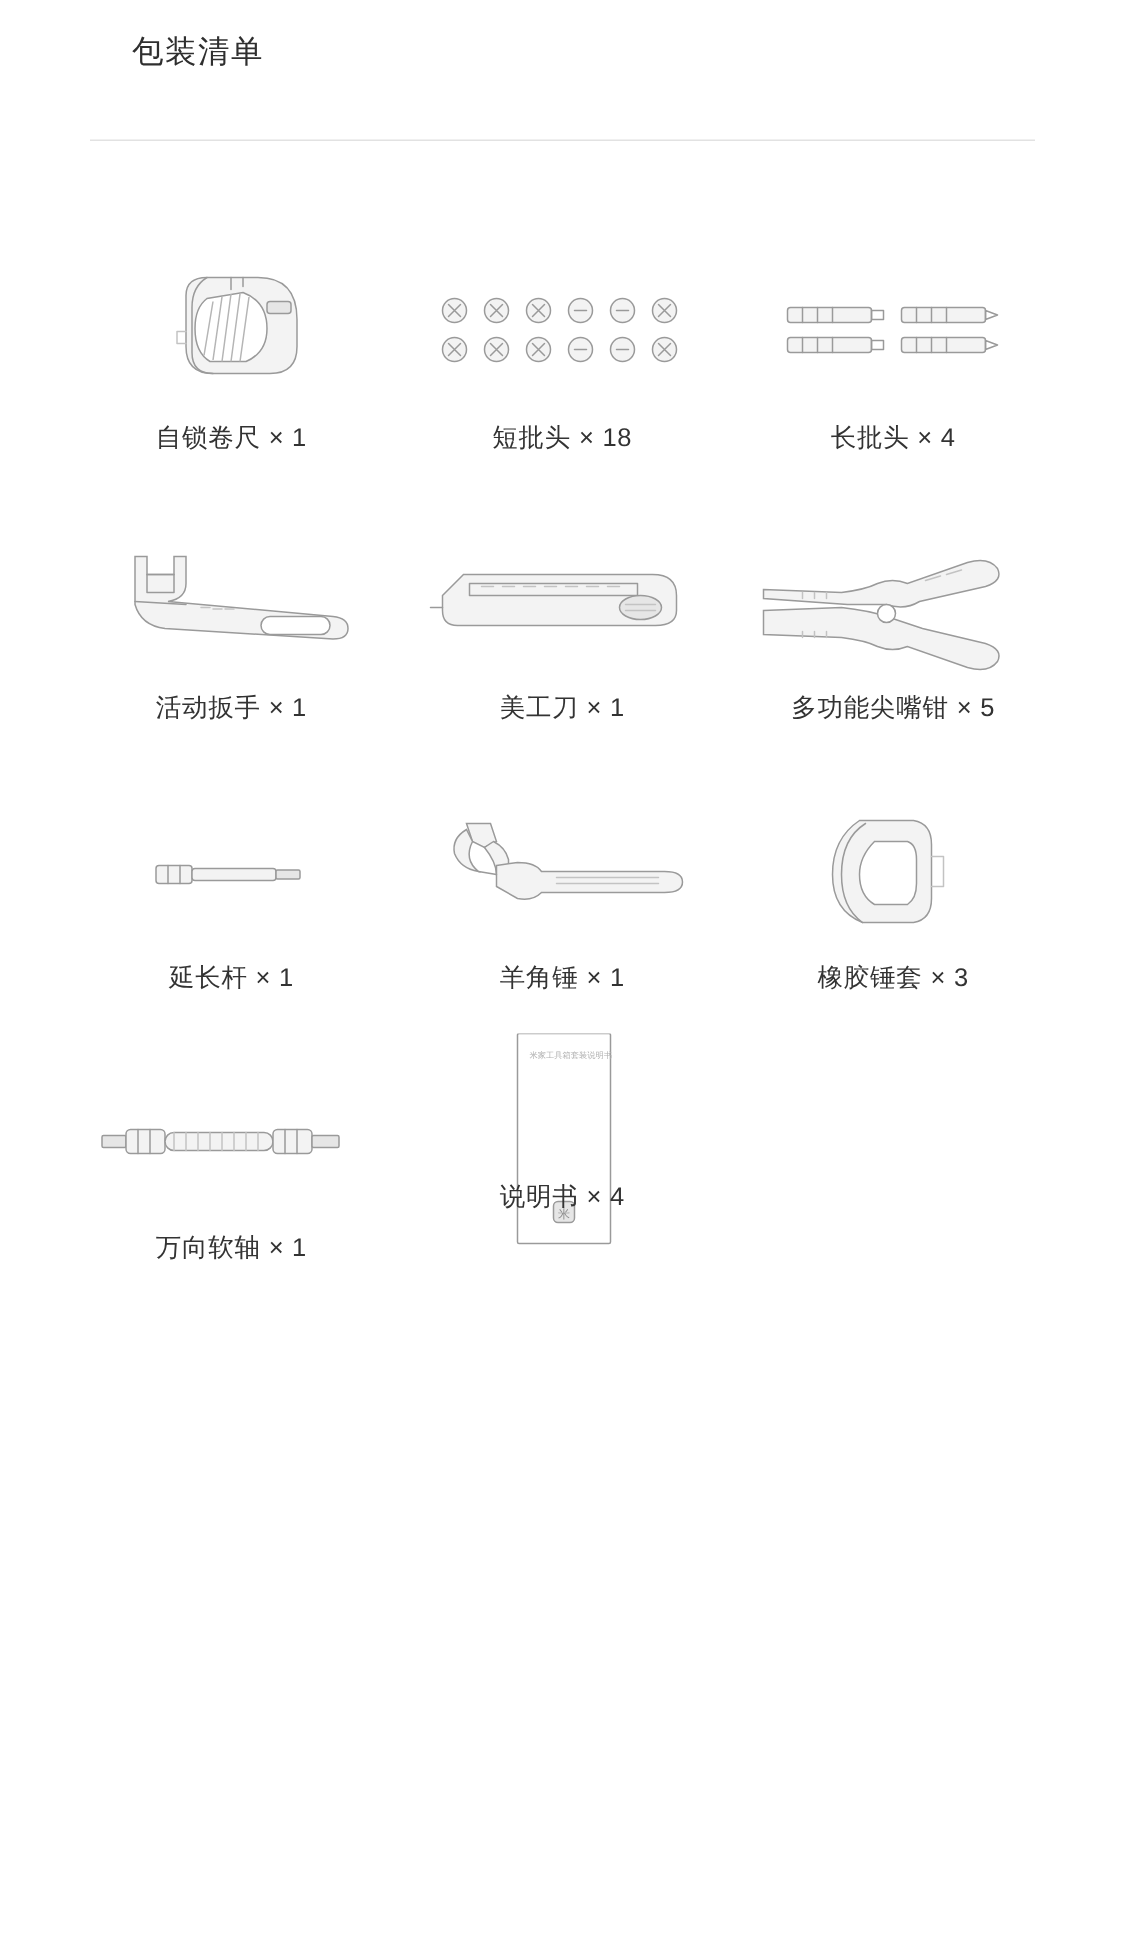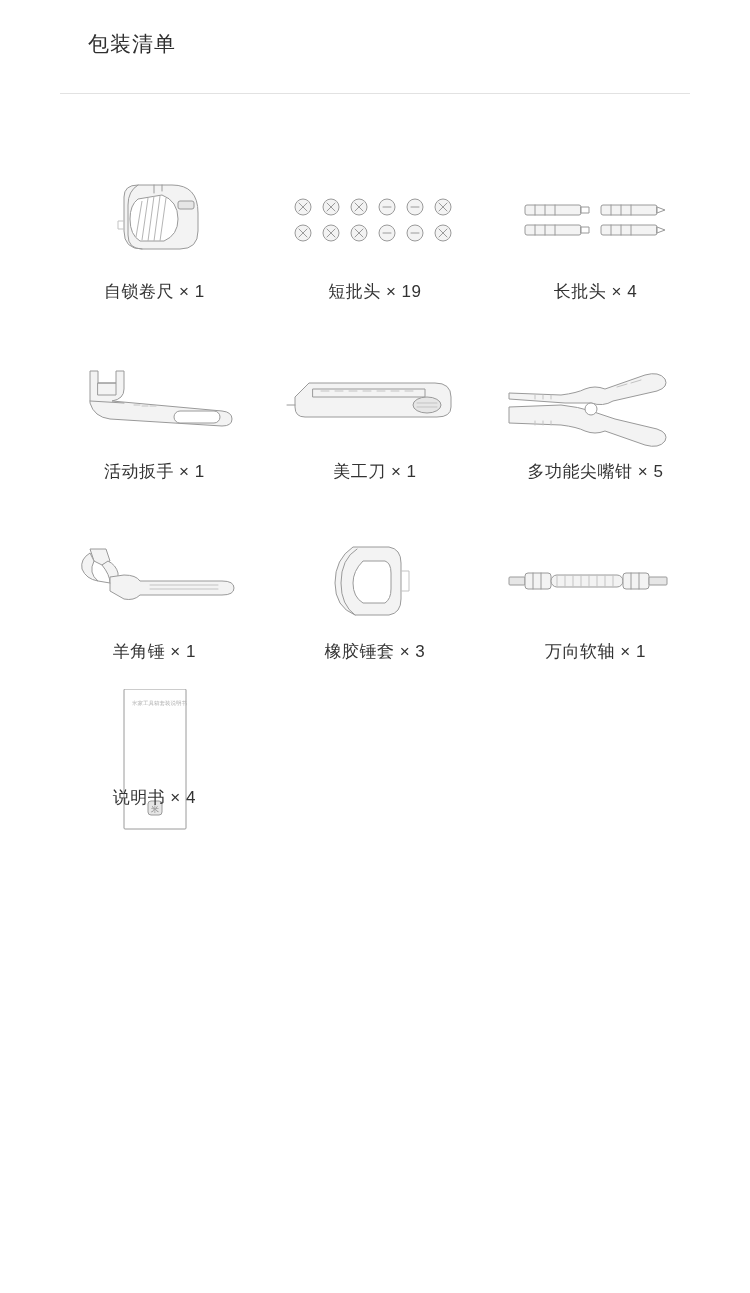--- a/index.html
+++ b/index.html
@@ -18,21 +18,21 @@
   }
   .page {
     width: 750px;
     height: 1293px;
     position: relative;
     box-sizing: border-box;
   }
   .page-title {
     position: absolute;
     left: 88px;
-    top: 30px;
+    top: 20px;
     font-size: 21px;
     font-weight: 400;
     letter-spacing: 1px;
     color: #2f2f2f;
     margin: 0;
   }
   .title-rule {
     position: absolute;
     left: 60px;
     top: 93px;
@@ -134,21 +134,21 @@
               <circle class="fl" cx="102" cy="68" r="8"></circle>
                 <path class="ln" d="M98 68 L106 68"></path>
               <circle class="fl" cx="130" cy="68" r="8"></circle>
                 <path class="ln" d="M126 68 L134 68"></path>
               <circle class="fl" cx="158" cy="68" r="8"></circle>
                 <path class="ln" d="M154 64 L162 72 M162 64 L154 72"></path>
             </g>
           </g>
         </svg>
       </div>
-      <div class="caption">短批头 × 19</div>
+      <div class="caption">短批头 × 18</div>
     </div>
 
 
     <div class="cell">
       <div class="art">
         <svg width="160" height="110" viewBox="0 0 160 110">
           <g>
             <rect class="fl" x="10" y="40" width="56" height="10" rx="2"></rect>
             <path class="ln" d="M20 40 L20 50 M30 40 L30 50 M40 40 L40 50"></path>
             <path class="ln" d="M66 42 L74 42 L74 48 L66 48 Z"></path>
@@ -206,20 +206,31 @@
           <path class="fl" d="M14 48 L66 50 Q82 48 90 44 Q100 40 110 44 L150 30 Q164 26 170 34 Q174 42 162 46 L118 56 Q108 62 96 58 L70 58 L14 54 Z"></path>
           <path class="fl" d="M14 62 L66 60 Q84 62 96 66 L120 74 L162 84 Q174 88 170 96 Q164 104 150 100 L110 86 Q100 90 90 86 Q82 82 66 80 L14 78 Z"></path>
           <circle class="fl-w" cx="96" cy="64" r="6"></circle>
           <path class="ln-l" d="M40 50 L40 54 M48 50 L48 54 M56 50 L56 54 M40 76 L40 80 M48 76 L48 80 M56 76 L56 80"></path>
           <path class="ln-l" d="M122 42 L132 39 M136 38 L146 35"></path>
         </svg>
       </div>
       <div class="caption">多功能尖嘴钳 × 5</div>
     </div>
 
+    <div class="cell">
+      <div class="art">
+        <svg width="160" height="110" viewBox="0 0 160 110">
+          <rect class="fl" x="30" y="52" width="24" height="12" rx="2"></rect>
+          <rect class="fl" x="54" y="54" width="56" height="8" rx="2"></rect>
+          <rect class="fl-d" x="110" y="55" width="16" height="6" rx="1"></rect>
+          <path class="ln" d="M38 52 L38 64 M46 52 L46 64"></path>
+        </svg>
+      </div>
+      <div class="caption">延长杆 × 1</div>
+    </div>
 
     <div class="cell">
       <div class="art">
         <svg width="200" height="110" viewBox="0 0 200 110">
           <path class="fl" d="M36 24 L52 24 L56 36 L48 40 L40 36 Z"></path>
           <path class="fl" d="M40 36 Q34 48 44 56 Q32 54 28 44 Q26 34 36 28 Z"></path>
           <path class="fl" d="M48 40 Q56 50 56 58 L64 58 L64 48 Q62 40 54 36 Z"></path>
           <path class="fl" d="M56 52 L70 50 Q82 50 86 56 L168 56 Q180 56 180 63 Q180 70 168 70 L86 70 Q80 76 70 74 L56 66 Z"></path>
           <path class="ln-l" d="M96 60 L164 60 M96 64 L164 64"></path>
           <path class="ln" d="M44 56 L56 58"></path>

